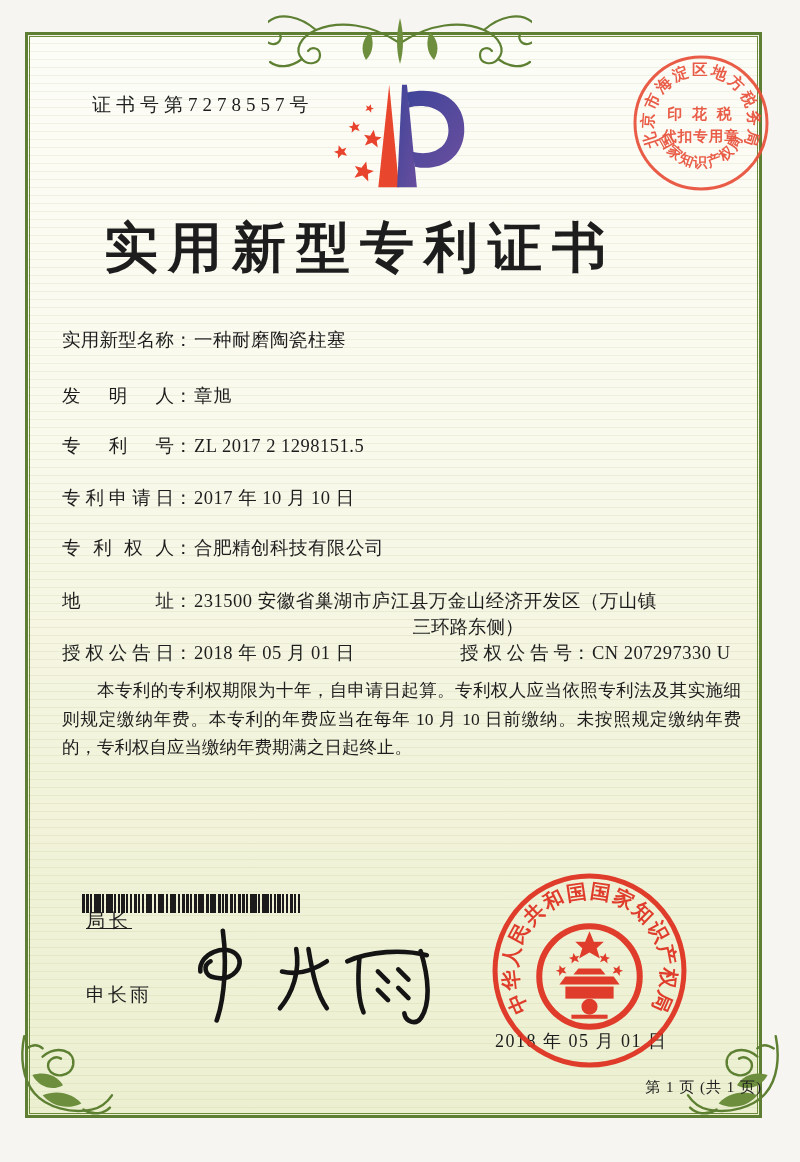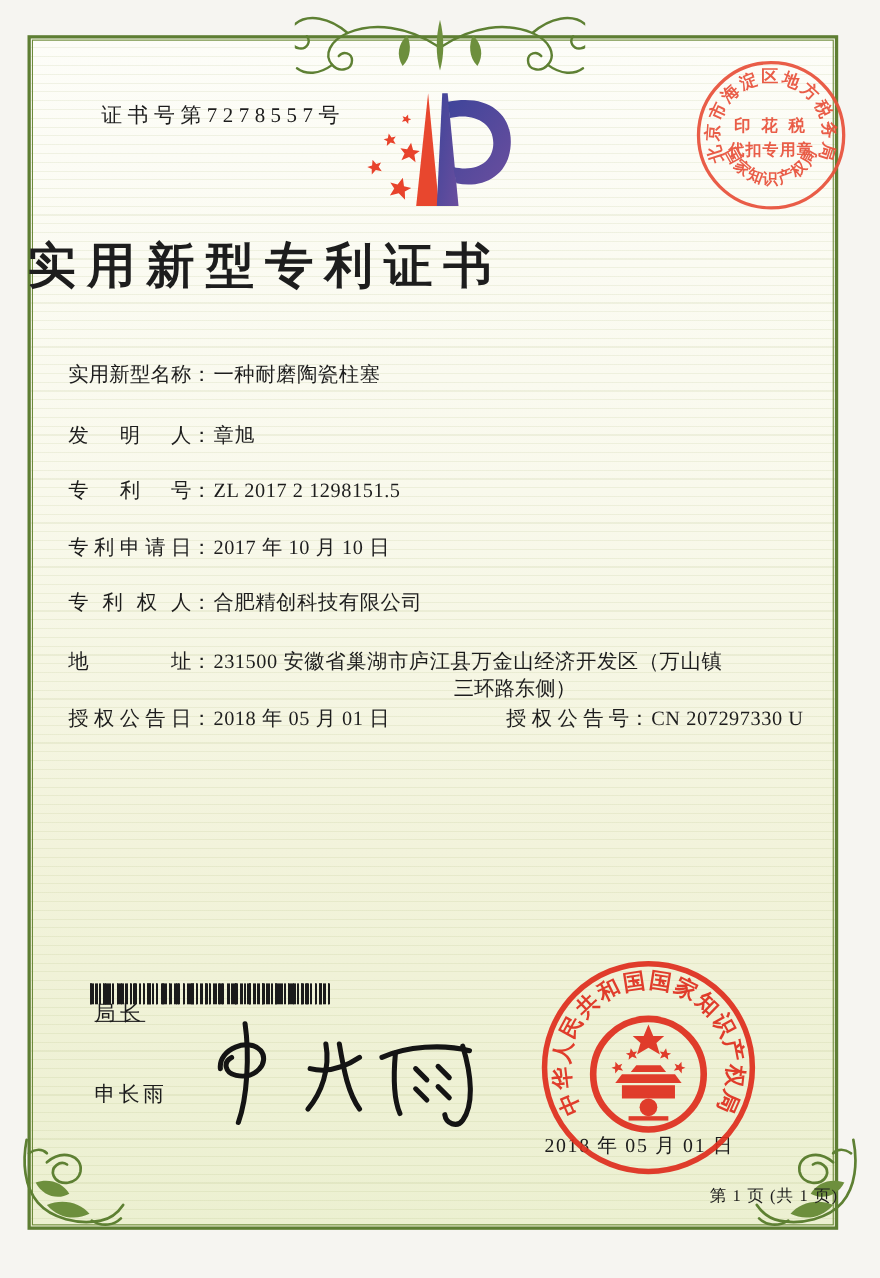--- a/index.html
+++ b/index.html
@@ -13,22 +13,22 @@
   .frame{left:25px;top:32px;width:737px;height:1086px;}
   .frame .outer{position:absolute;inset:0;border:3px solid #5e7e33;}
   .frame .inner{position:absolute;inset:4px;border:1px solid #6d8a3a;}
   .paper{position:absolute;inset:3px;
     background:
       repeating-linear-gradient(180deg, rgba(150,165,90,0.12) 0 1px, rgba(0,0,0,0) 1px 8px),
       linear-gradient(180deg,#fdfdf8 0%,#f9f9ec 38%,#f2f3db 68%,#ecf0d1 100%);
   }
   
   .certno{left:58px;top:92px;font-size:19px;letter-spacing:5px;margin-left:34px;}
-  .title{left:25px;top:212px;width:670px;text-align:left;
-         font-size:44px;font-weight:700;letter-spacing:10px;}
+  .title{left:25px;top:212px;width:670px;text-align:center;
+         font-size:54px;font-weight:700;letter-spacing:10px;}
   .row{left:62px;width:680px;font-size:18.5px;white-space:nowrap;}
   .lbl{display:inline-block;width:112px;text-align:justify;text-align-last:justify;vertical-align:top;}
   .colon{display:inline-block;width:20px;}
   .val{letter-spacing:0.5px;}
   .addr2{display:block;margin-left:132px;line-height:28px;text-align:center;}
   .r0{top:327px}.r1{top:383px}.r2{top:433px}.r3{top:485px}.r4{top:535px}.r5{top:588px}
   .r6{top:640px}
   .row .right{position:absolute;left:398px;top:0;}
   .bodytxt{left:62px;top:676px;width:679px;font-size:17.5px;line-height:28.6px;text-align:justify;}
   .bodytxt p{margin:0;text-indent:2em;}
@@ -126,20 +126,21 @@
   <span class="addr2">三环路东侧）</span>
 </div>
 <div class="abs row r6">
   <span class="lbl">授权公告日</span><span class="colon">：</span><span class="val">2018 年 05 月 01 日</span>
   <span class="right">
     <span class="lbl">授权公告号</span><span class="colon">：</span><span class="val">CN 207297330 U</span>
   </span>
 </div>
 
 <div class="abs bodytxt">
+  <p>本专利的专利权期限为十年，自申请日起算。专利权人应当依照专利法及其实施细则规定缴纳年费。本专利的年费应当在每年 10 月 10 日前缴纳。未按照规定缴纳年费的，专利权自应当缴纳年费期满之日起终止。</p>
 </div>
 
 <div class="abs barcode"></div>
 
 <div class="abs officer-title">局长</div>
 <div class="abs officer-name">申长雨</div>
 
 <svg class="abs" style="left:182px;top:918px" width="255" height="108" viewBox="0 0 250 105" stroke="#141414" stroke-width="4.5" fill="none" stroke-linecap="round" stroke-linejoin="round">
   <path d="M18,52 C16,34 44,24 54,36 C62,46 50,62 32,58 C22,56 20,46 28,42"></path>
   <path d="M40,12 C44,40 42,78 34,100"></path>

